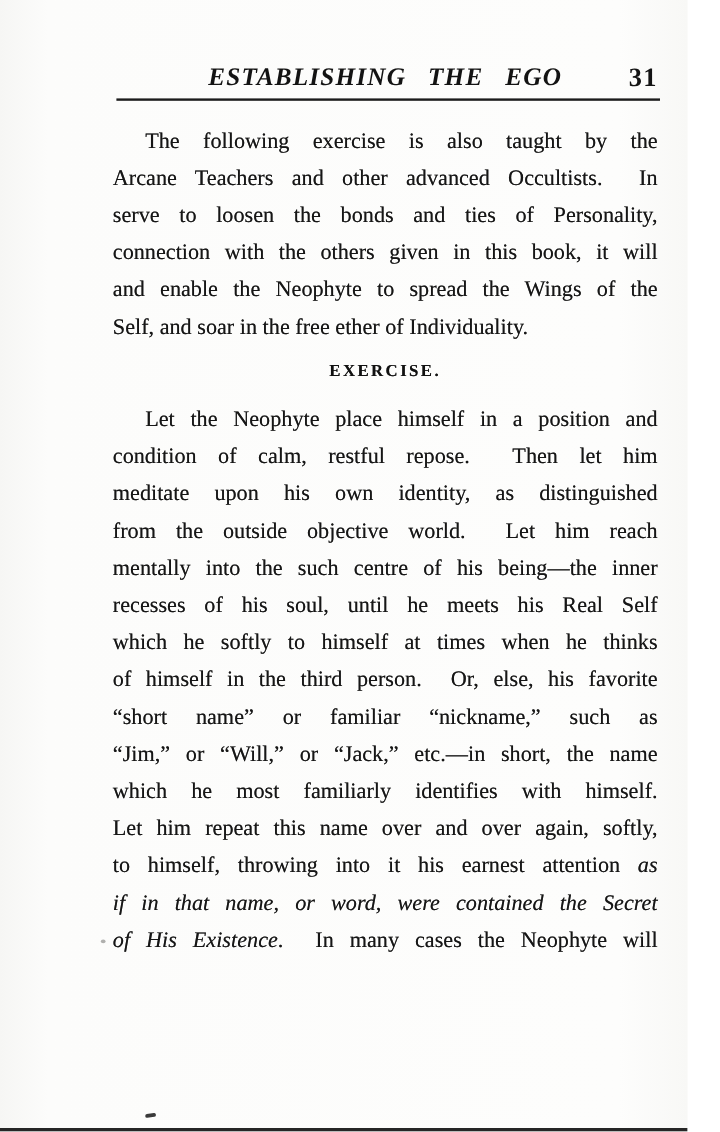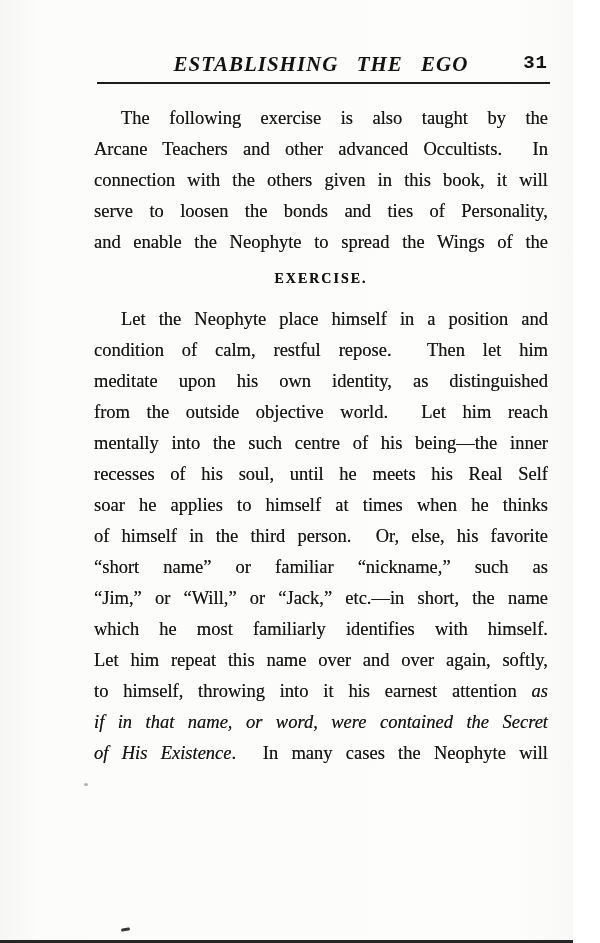--- a/index.html
+++ b/index.html
@@ -30,24 +30,23 @@
     line-height: 28px;
     letter-spacing: 1px;
     word-spacing: 12px;
     color: #131313;
   }
   .page-number {
     position: absolute;
     right: 2px;
     top: 2px;
     font-weight: bold;
-    font-size: 19px;
+    font-size: 22px;
     letter-spacing: 1px;
     color: #131313;
-    font-family: Liberation Mono, monospace;
   }
   .head-rule {
     position: absolute;
     left: 97px;
     top: 82px;
     width: 453px;
     height: 2px;
     background: #1c1c1c;
   }
 
@@ -123,33 +122,34 @@
       <span class="running-title">ESTABLISHING THE EGO</span>
       <span class="page-number">31</span>
     </div>
     <div class="head-rule"></div>
   </header>
 
   <main class="body-col">
       <div class="paragraph">
         <div class="line first"><span>The following exercise is also taught by the</span></div>
         <div class="line"><span>Arcane Teachers and other advanced Occultists.&nbsp; In</span></div>
+        <div class="line"><span>serve to loosen the bonds and ties of Personality,</span></div>
         <div class="line"><span>connection with the others given in this book, it will</span></div>
-        <div class="line"><span>serve to loosen the bonds and ties of Personality,</span></div>
         <div class="line"><span>and enable the Neophyte to spread the Wings of the</span></div>
+        <div class="line last"><span>Self, and soar in the free ether of Individuality.</span></div>
       </div>
       <div class="section-heading">EXERCISE.</div>
       <div class="paragraph">
         <div class="line first"><span>Let the Neophyte place himself in a position and</span></div>
         <div class="line"><span>condition of calm, restful repose.&nbsp; Then let him</span></div>
         <div class="line"><span>meditate upon his own identity, as distinguished</span></div>
         <div class="line"><span>from the outside objective world.&nbsp; Let him reach</span></div>
         <div class="line"><span>mentally into the such centre of his being—the inner</span></div>
         <div class="line"><span>recesses of his soul, until he meets his Real Self</span></div>
-        <div class="line"><span>soar he applies to himself at times when he thinks</span></div>
+        <div class="line"><span>which he softly to himself at times when he thinks</span></div>
         <div class="line"><span>of himself in the third person.&nbsp; Or, else, his favorite</span></div>
         <div class="line"><span>“short name” or familiar “nickname,” such as</span></div>
         <div class="line"><span>“Jim,” or “Will,” or “Jack,” etc.—in short, the name</span></div>
         <div class="line"><span>which he most familiarly identifies with himself.</span></div>
         <div class="line"><span>Let him repeat this name over and over again, softly,</span></div>
         <div class="line"><span>to himself, throwing into it his earnest attention </span><em>as</em></div>
         <div class="line"><em>if in that name, or word, were contained the Secret</em></div>
         <div class="line"><em>of His Existence</em><span>.&nbsp; In many cases the Neophyte will</span></div>
       </div>
     </main>

